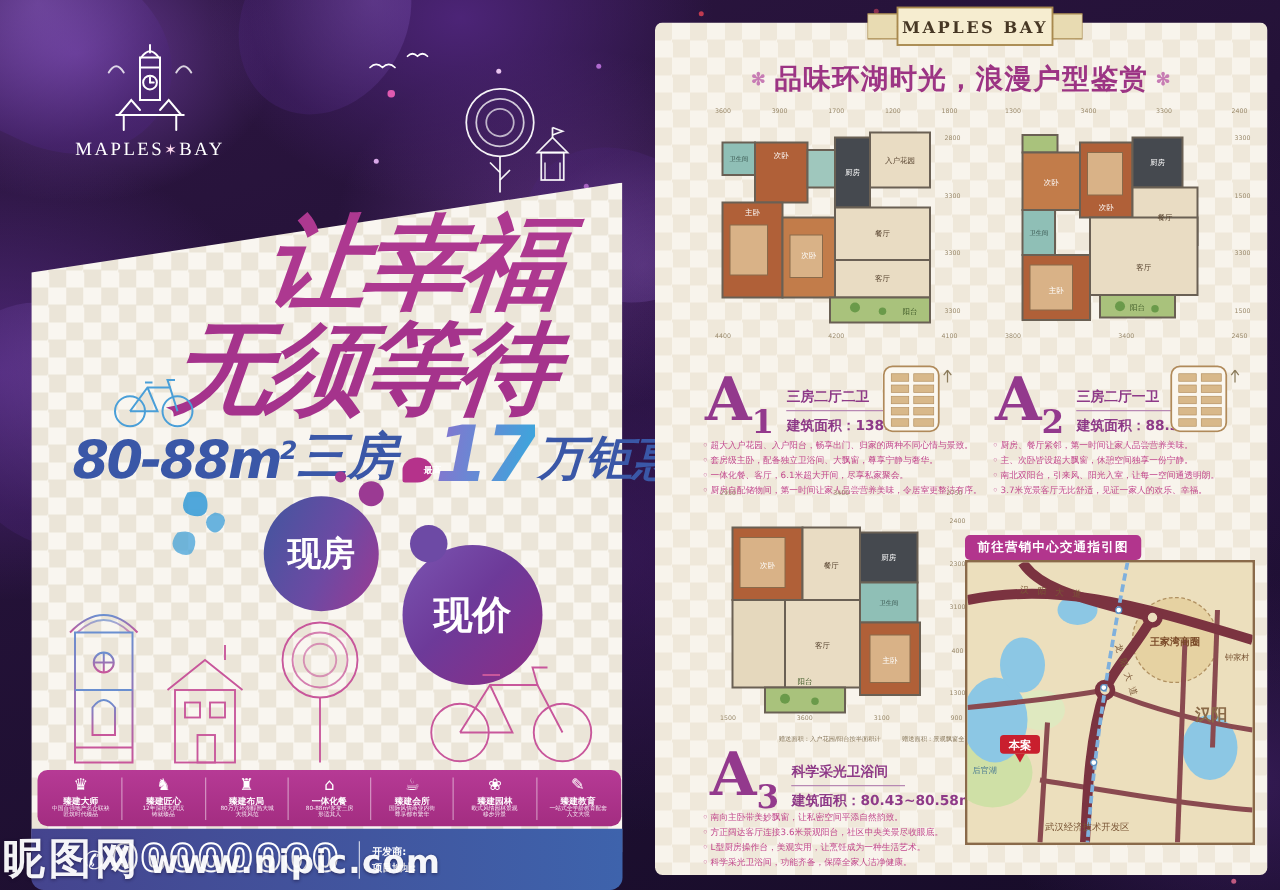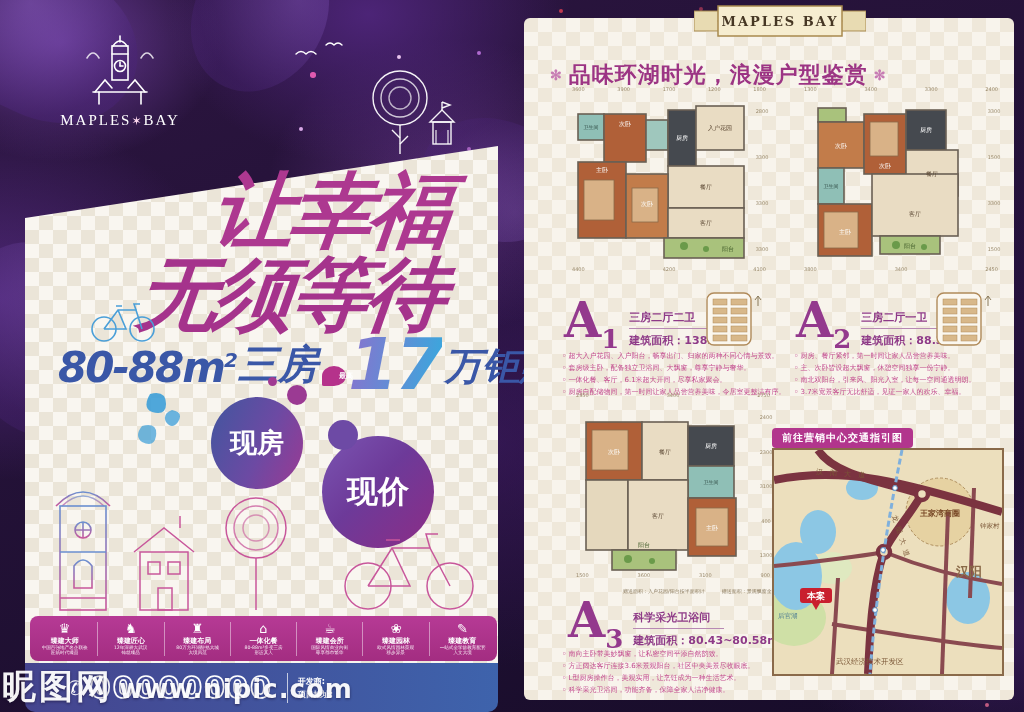--- a/index.html
+++ b/index.html
@@ -36,21 +36,21 @@
   .headline2{position:absolute;left:90px;top:252px;width:400px;text-align:center;
     font-size:80px;line-height:86px;font-weight:900;font-style:italic;color:#a5338c;
     transform:skewX(-6deg);letter-spacing:-4px;}
   .offer{position:absolute;left:58px;top:336px;display:flex;align-items:flex-end;white-space:nowrap;}
   .offer .range{font-size:42px;font-weight:900;font-style:italic;color:#3a57a7;letter-spacing:-2px;}
   .offer .range sup{font-size:20px;}
   .offer .rooms{font-size:40px;font-weight:900;font-style:italic;color:#3a57a7;margin-left:2px;}
   .offer .badge{width:20px;height:20px;border-radius:50% 50% 50% 8%;background:#b5328b;color:#fff;
     font-size:7px;font-weight:bold;display:flex;align-items:center;justify-content:center;
     margin:0 2px 6px 4px;padding-left:24px;}
-  .offer .bignum{font-size:72px;line-height:56px;font-weight:900;font-style:italic;
+  .offer .bignum{font-size:62px;line-height:56px;font-weight:900;font-style:italic;
     background:linear-gradient(100deg,#8277cf 10%,#3fa4dc 90%);
     -webkit-background-clip:text;background-clip:text;color:transparent;letter-spacing:-3px;}
   .offer .suffix{font-size:38px;font-weight:900;font-style:italic;color:#3a57a7;margin-left:2px;}
   .bubble{position:absolute;border-radius:50%;display:flex;align-items:center;justify-content:center;
     color:#fff;font-weight:900;}
   .bubble1{left:211px;top:397px;width:92px;height:92px;font-size:27px;
     background:linear-gradient(115deg,#41569f 0%,#6c4aa3 55%,#9b3a93 100%);}
   .bubble1::before{content:"";position:absolute;right:-4px;top:-12px;width:20px;height:20px;border-radius:50%;
     background:#9b3a93;}
   .bubble1::after{content:"";position:absolute;right:26px;top:-20px;width:9px;height:9px;border-radius:50%;
@@ -84,21 +84,21 @@
   .contactbar .labels{color:#fff;font-size:8px;font-weight:bold;line-height:13px;}
   .wm-left{position:absolute;left:2px;top:664px;color:#fff;opacity:.95;white-space:nowrap;
     text-shadow:0 1px 3px rgba(20,10,40,.6);display:flex;align-items:baseline;z-index:40;}
   .wm-left .site{font-size:34px;font-weight:900;letter-spacing:3px;}
   .wm-left .url{font-size:26px;font-weight:bold;margin-left:6px;letter-spacing:1px;}
   
   .right-sheet{position:absolute;left:524px;top:18px;width:490px;height:682px;border-radius:6px;
     background:repeating-conic-gradient(#f8f4ec 0 25%,#efe8da 0 50%) 0 0/28px 28px;}
   .ribbon{position:absolute;left:694px;top:4px;width:172px;height:34px;z-index:5;}
   .ribbon svg{display:block;}
-  .rp-title{position:absolute;left:544px;top:60px;width:450px;
+  .rp-title{position:absolute;left:544px;top:48px;width:450px;text-align:center;
     font-family:"DejaVu Serif","Liberation Serif",serif;
     font-size:22px;font-weight:bold;color:#9c3484;letter-spacing:1px;}
   .rp-title .deco{color:#c77cb4;font-size:14px;vertical-align:2px;padding:0 6px;}
   
   .plan-wrap{position:absolute;}
   .dims{display:flex;justify-content:space-between;font-size:5px;color:#9a8a6c;padding:0 16px;height:8px;}
   .dims.side{flex-direction:column;width:12px;padding:14px 0;align-items:center;height:auto;}
   .plan-row{display:flex;}
   .unit-info{position:absolute;display:flex;align-items:flex-start;}
   .unit-code{font-family:"DejaVu Serif","Liberation Serif",serif;font-weight:bold;color:#93398d;

